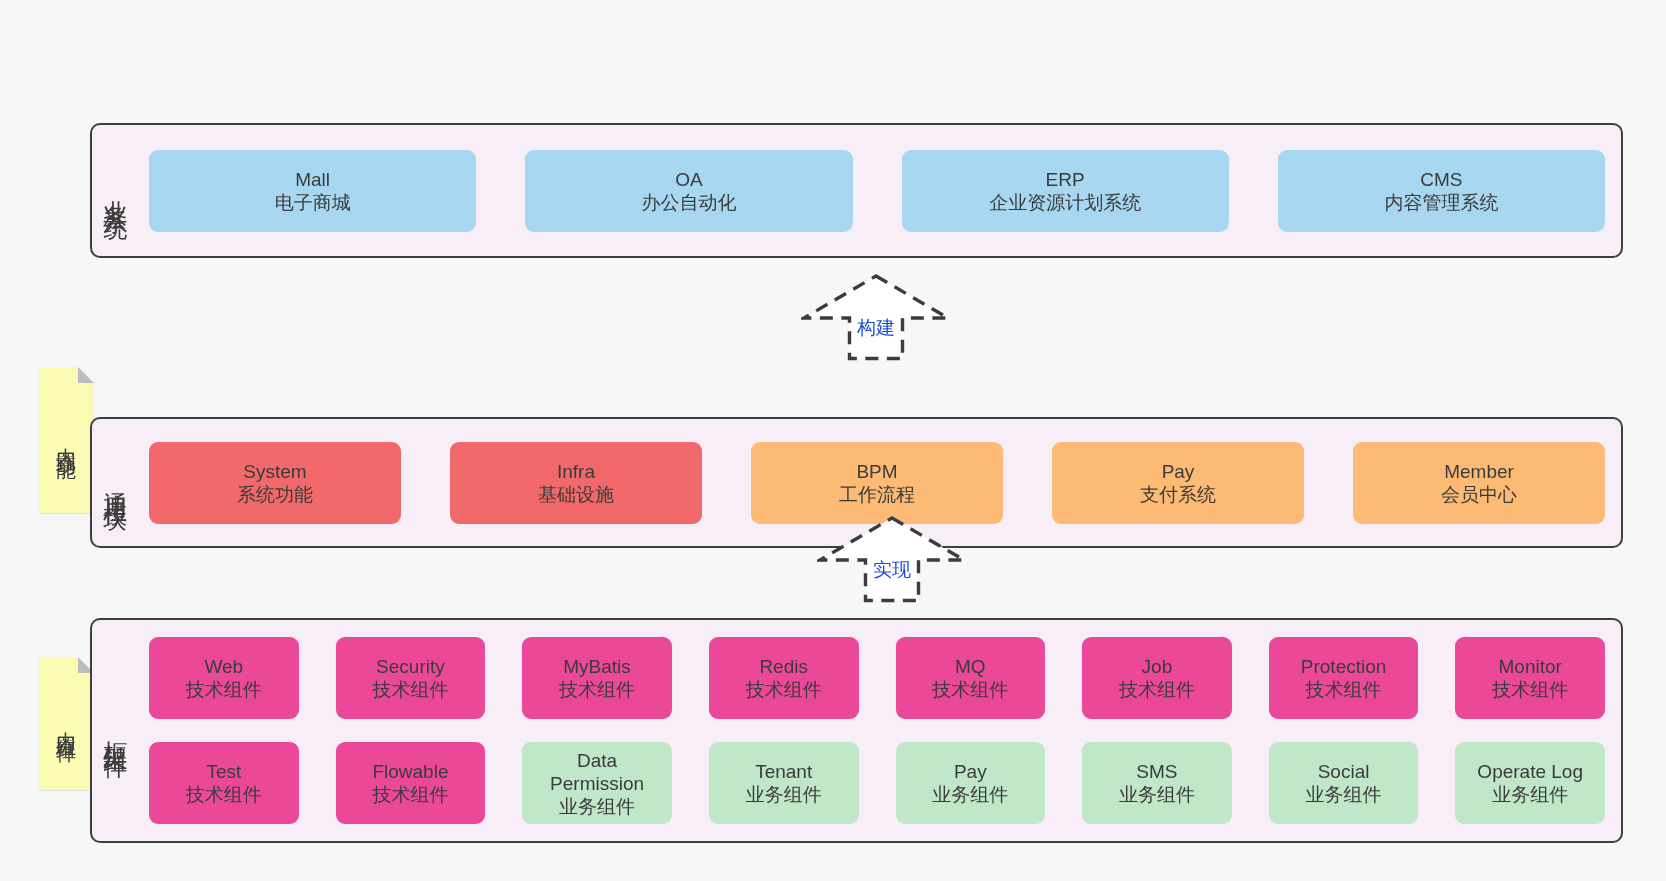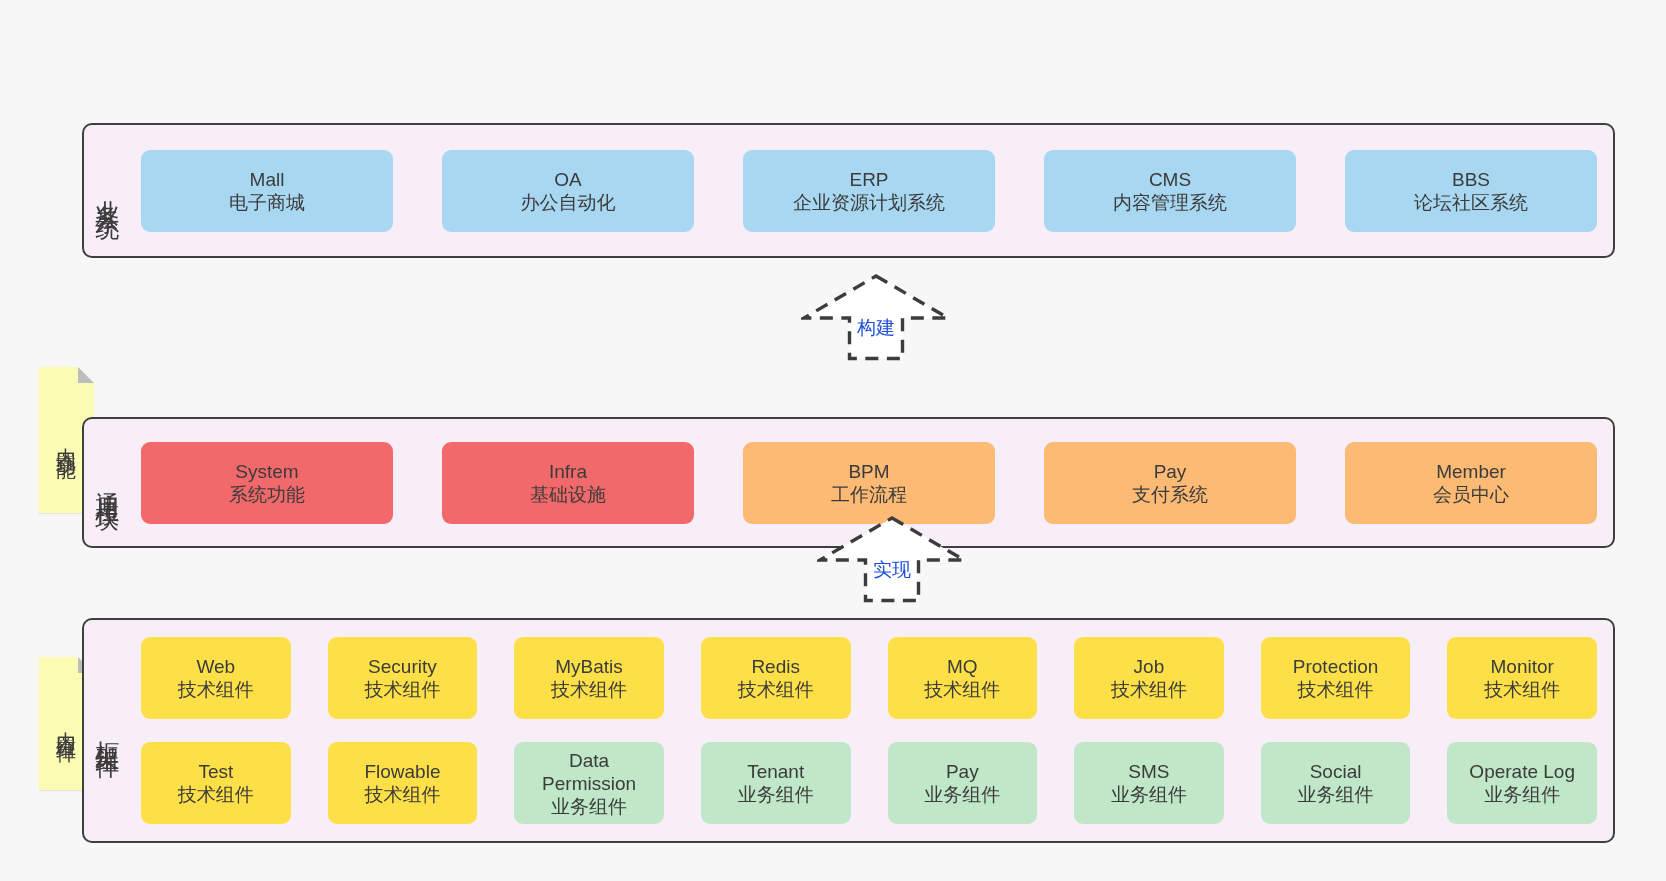--- a/index.html
+++ b/index.html
@@ -9,21 +9,21 @@
   }
   #stage{
     position:relative;
     width:1666px;height:881px;
     background:#f7f7f7;
     overflow:hidden;
     color:#3b3b3b;
   }
   .band{
     position:absolute;
-    left:82px;width:1533px;
+    left:90px;width:1533px;
     background:#f8eef7;
     border:2px solid #3f3f3f;
     border-radius:10px;
     box-sizing:border-box;
     display:flex;
     align-items:center;
     z-index:2;
   }
   .band-business{top:123px;height:135px;}
   .band-modules{top:372px;height:131px;margin-top:45px;}
@@ -64,21 +64,21 @@
     justify-content:center;
     align-items:center;
     text-align:center;
     font-size:19px;
     line-height:23px;
   }
   .box .box-name{white-space:pre-line;}
   .variant-blue{background:#a8d7f1;}
   .variant-red{background:#f2696b;}
   .variant-pink{background:#fdba74;}
-  .variant-green{background:#fde047;}
+  .variant-green{background:#ec4899;}
   .variant-lightgreen{background:#bfe7c8;}
   .sticky{
     position:absolute;
     left:39px;width:55px;
     background:#fbfbb3;
     display:flex;align-items:center;justify-content:center;
     z-index:1;
     box-shadow:0 1px 1px rgba(0,0,0,0.08);
   }
   .sticky-modules{top:367px;height:146px;}
@@ -135,24 +135,20 @@
           <span class="box-desc">办公自动化</span>
         </div>
       <div class="box variant-blue">
           <span class="box-name">ERP</span>
           <span class="box-desc">企业资源计划系统</span>
         </div>
       <div class="box variant-blue">
           <span class="box-name">CMS</span>
           <span class="box-desc">内容管理系统</span>
         </div>
-      <div class="box variant-blue">
-          <span class="box-name">BBS</span>
-          <span class="box-desc">论坛社区系统</span>
-        </div>
     </div>
   </div>
 
   <div class="arrow arrow-build">
     <svg viewBox="0 0 150 90">
       <path d="M75,4 L147,46 L101.5,46 L101.5,86.5 L48.5,86.5 L48.5,46 L3,46 Z" fill="#ffffff" stroke="#3c3c3c" stroke-width="3.4" stroke-dasharray="13 8.5"></path>
     </svg>
     <span class="arrow-label">构建</span>
   </div>
 

